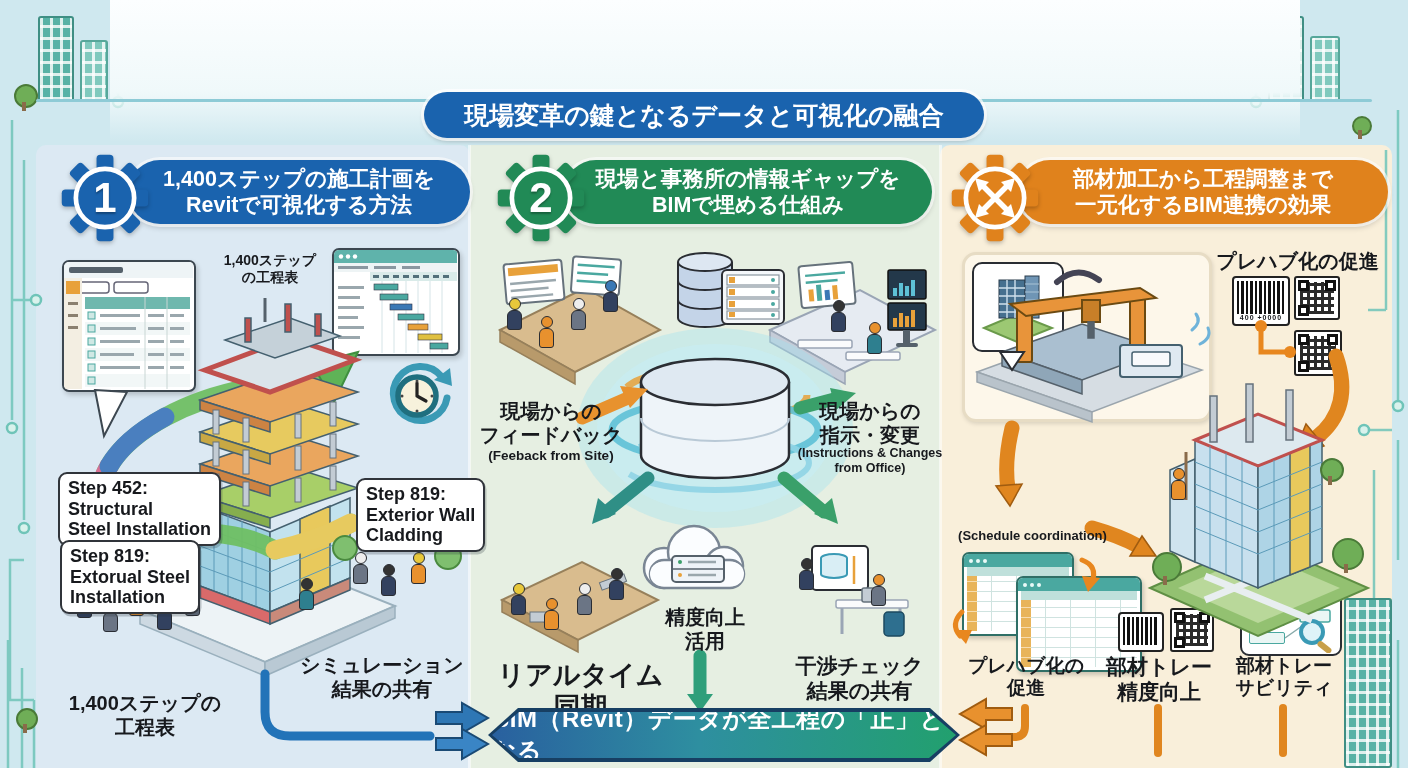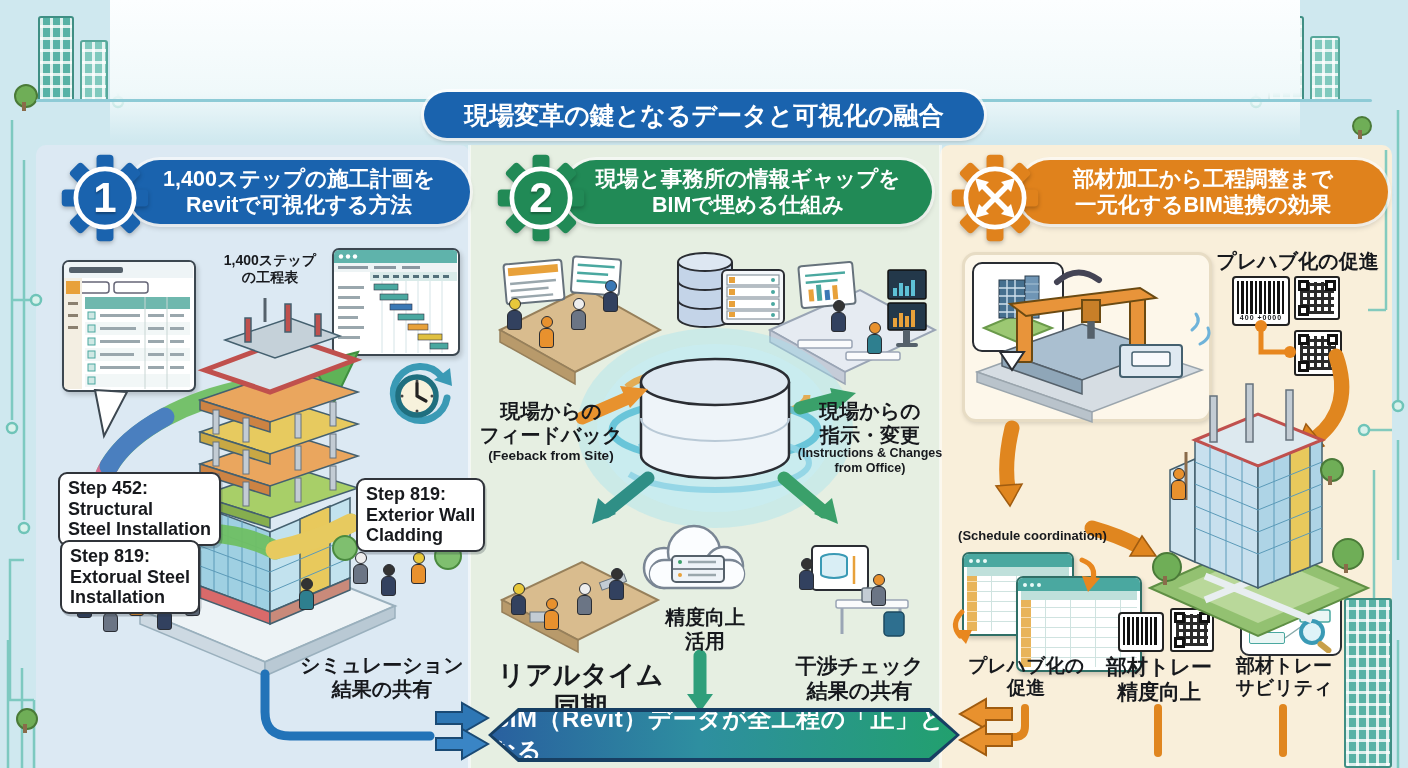--- a/index.html
+++ b/index.html
@@ -655,20 +655,22 @@
 Structural
 Steel Installation</div>
   <div class="callout" style="left:60px;top:540px">Step 819:
 Extorual Steel
 Installation</div>
   <div class="callout" style="left:356px;top:478px">Step 819:
 Exterior Wall
 Cladding</div>
   <div class="lbl" style="left:282px;top:654px;width:200px;font-size:20px">シミュレーション
 結果の共有</div>
+  <div class="lbl" style="left:55px;top:692px;width:180px;font-size:20px">1,400ステップの
+工程表</div>
 
   <div class="lbl" style="left:470px;top:400px;width:162px;font-size:20px">現場からの
 フィードバック</div>
   <div class="lbl" style="left:460px;top:448px;width:182px;font-size:13.5px">(Feeback from Site)</div>
   <div class="lbl" style="left:790px;top:400px;width:160px;font-size:20px">現場からの
 指示・変更</div>
   <div class="lbl" style="left:778px;top:446px;width:184px;font-size:12.5px">(Instructions &amp; Changes
 from Office)</div>
   <div class="lbl" style="left:660px;top:606px;width:90px;font-size:20px">精度向上
 活用</div>

